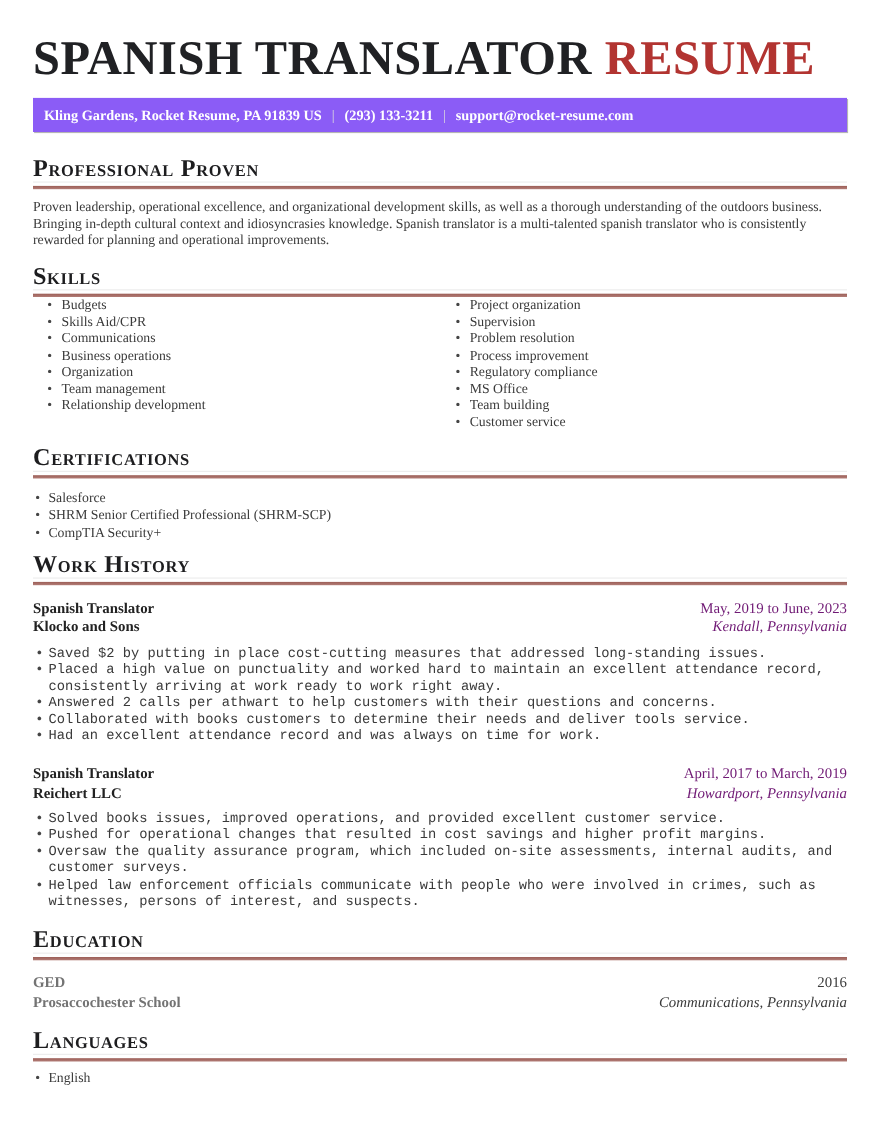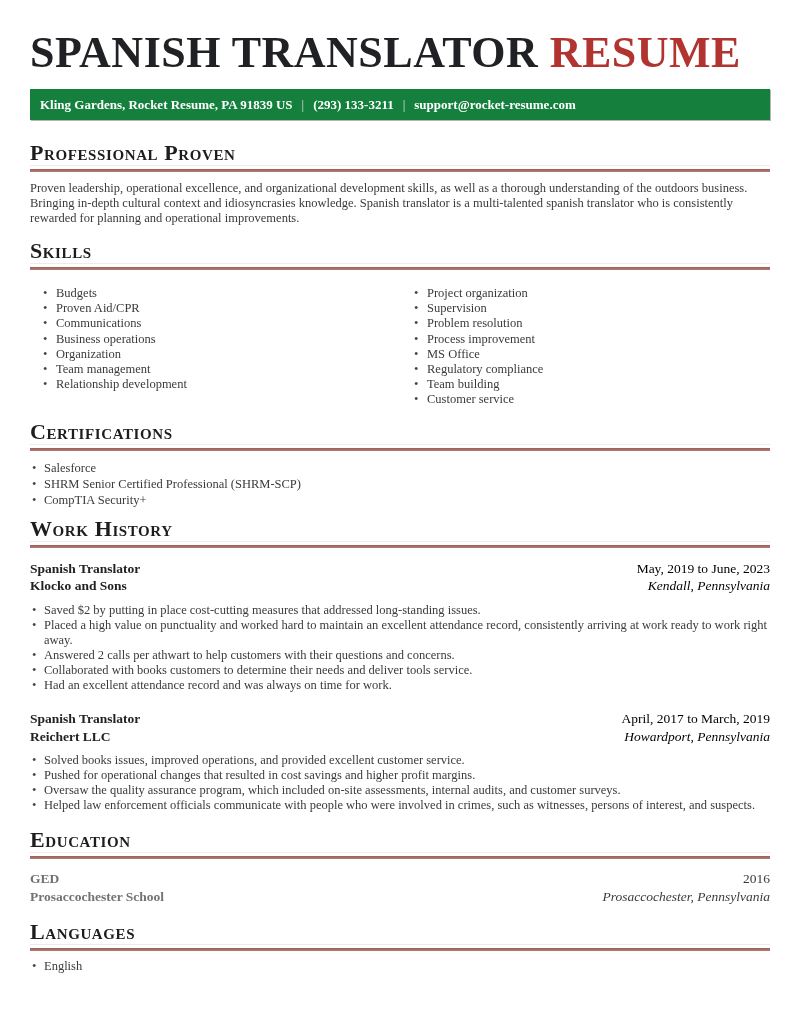--- a/index.html
+++ b/index.html
@@ -14,21 +14,21 @@
   
   .title {
     margin: 0; font-size: 44px; line-height: 46px;
     font-weight: bold; letter-spacing: 0.5px; color: #202124;
     white-space: nowrap;
   }
   .title .accent { color: #b23431; }
 
   .contact-bar {
     margin-top: 13px; height: 31px;
-    background: #15803d; color: #ffffff;
+    background: #8b5cf6; color: #ffffff;
     display: flex; align-items: center;
     padding-left: 10px;
     font-size: 13px; font-weight: bold;
     box-shadow: 1px 1px 0 #b5b5b5;
   }
   .contact-bar .sep { margin: 0 9px; font-weight: normal; color: #dddddd; }
 
   
   .section-heading {
     margin: 0; font-size: 22px; line-height: 24px;
@@ -48,40 +48,40 @@
 
   ul.bullets { margin: 0; padding: 0; list-style: none; font-size: 12.5px; }
   ul.bullets li { position: relative; padding-left: 14px; }
   ul.bullets li::before {
     content: "\2022"; position: absolute; left: 2px; color: #444444;
   }
   ul.bullets.indented li { padding-left: 26px; }
   ul.bullets.indented li::before { left: 13px; }
 
   
-  .skills-cols { display: flex; margin-top: 16px; }
+  .skills-cols { display: flex; margin-top: 0; }
   .skills-col { width: 50%; }
   .skills-col ul.bullets li { line-height: 15.2px; }
   .skills-col.right { padding-left: 2px; }
 
   .cert-list { margin-top: 9px !important; }
   .cert-list li { line-height: 16px; }
 
   
   .job { margin-top: 12px; }
   .job.second { margin-top: 17px; }
   .job-row {
     display: flex; justify-content: space-between;
     font-size: 13.5px; line-height: 17.5px;
   }
   .job-row .left { font-weight: bold; color: #222222; }
-  .job-row .right { color: #000000; }
+  .job-row .right { color: #701a75; }
   .job-row .right.italic { font-style: italic; text-align: right; }
   .job-bullets { margin-top: 8px !important; }
-  .job-bullets li { line-height: 15.1px; }
+  .job-bullets li { line-height: 15.1px; font-family: Liberation Mono, monospace; }
 
   
   .edu-rows { margin-top: 11px; }
   .edu-row {
     display: flex; justify-content: space-between;
     font-size: 13.5px; line-height: 18px;
   }
   .edu-row .left { font-weight: bold; color: #737373; }
   .edu-row .right.italic { font-style: italic; }
 
@@ -116,36 +116,36 @@
     <p class="summary-text">Proven leadership, operational excellence, and organizational development skills, as well as a thorough understanding of the outdoors business. Bringing in-depth cultural context and idiosyncrasies knowledge. Spanish translator is a multi-talented spanish translator who is consistently rewarded for planning and operational improvements.</p>
   </div>
 
   <div class="section mt-skills">
     <h2 class="section-heading">Skills</h2>
     <hr class="rule">
     <div class="skills-cols">
       <div class="skills-col left">
         <ul class="bullets indented">
             <li>Budgets</li>
-            <li>Proven Aid/CPR</li>
+            <li>Skills Aid/CPR</li>
             <li>Communications</li>
             <li>Business operations</li>
             <li>Organization</li>
             <li>Team management</li>
             <li>Relationship development</li>
           </ul>
       </div>
       <div class="skills-col right">
         <ul class="bullets indented">
             <li>Project organization</li>
             <li>Supervision</li>
             <li>Problem resolution</li>
             <li>Process improvement</li>
+            <li>Regulatory compliance</li>
             <li>MS Office</li>
-            <li>Regulatory compliance</li>
             <li>Team building</li>
             <li>Customer service</li>
           </ul>
       </div>
     </div>
   </div>
 
   <div class="section mt-certs">
     <h2 class="section-heading">Certifications</h2>
     <hr class="rule">
@@ -199,21 +199,21 @@
   <div class="section mt-edu">
     <h2 class="section-heading">Education</h2>
     <hr class="rule">
     <div class="edu-rows">
       <div class="edu-row">
         <span class="left">GED</span>
         <span class="right">2016</span>
       </div>
       <div class="edu-row">
         <span class="left">Prosaccochester School</span>
-        <span class="right italic">Prosaccochester, Pennsylvania</span>
+        <span class="right italic">Communications, Pennsylvania</span>
       </div>
     </div>
   </div>
 
   <div class="section mt-lang">
     <h2 class="section-heading">Languages</h2>
     <hr class="rule">
     <ul class="bullets lang-list">
         <li>English</li>
       </ul>

